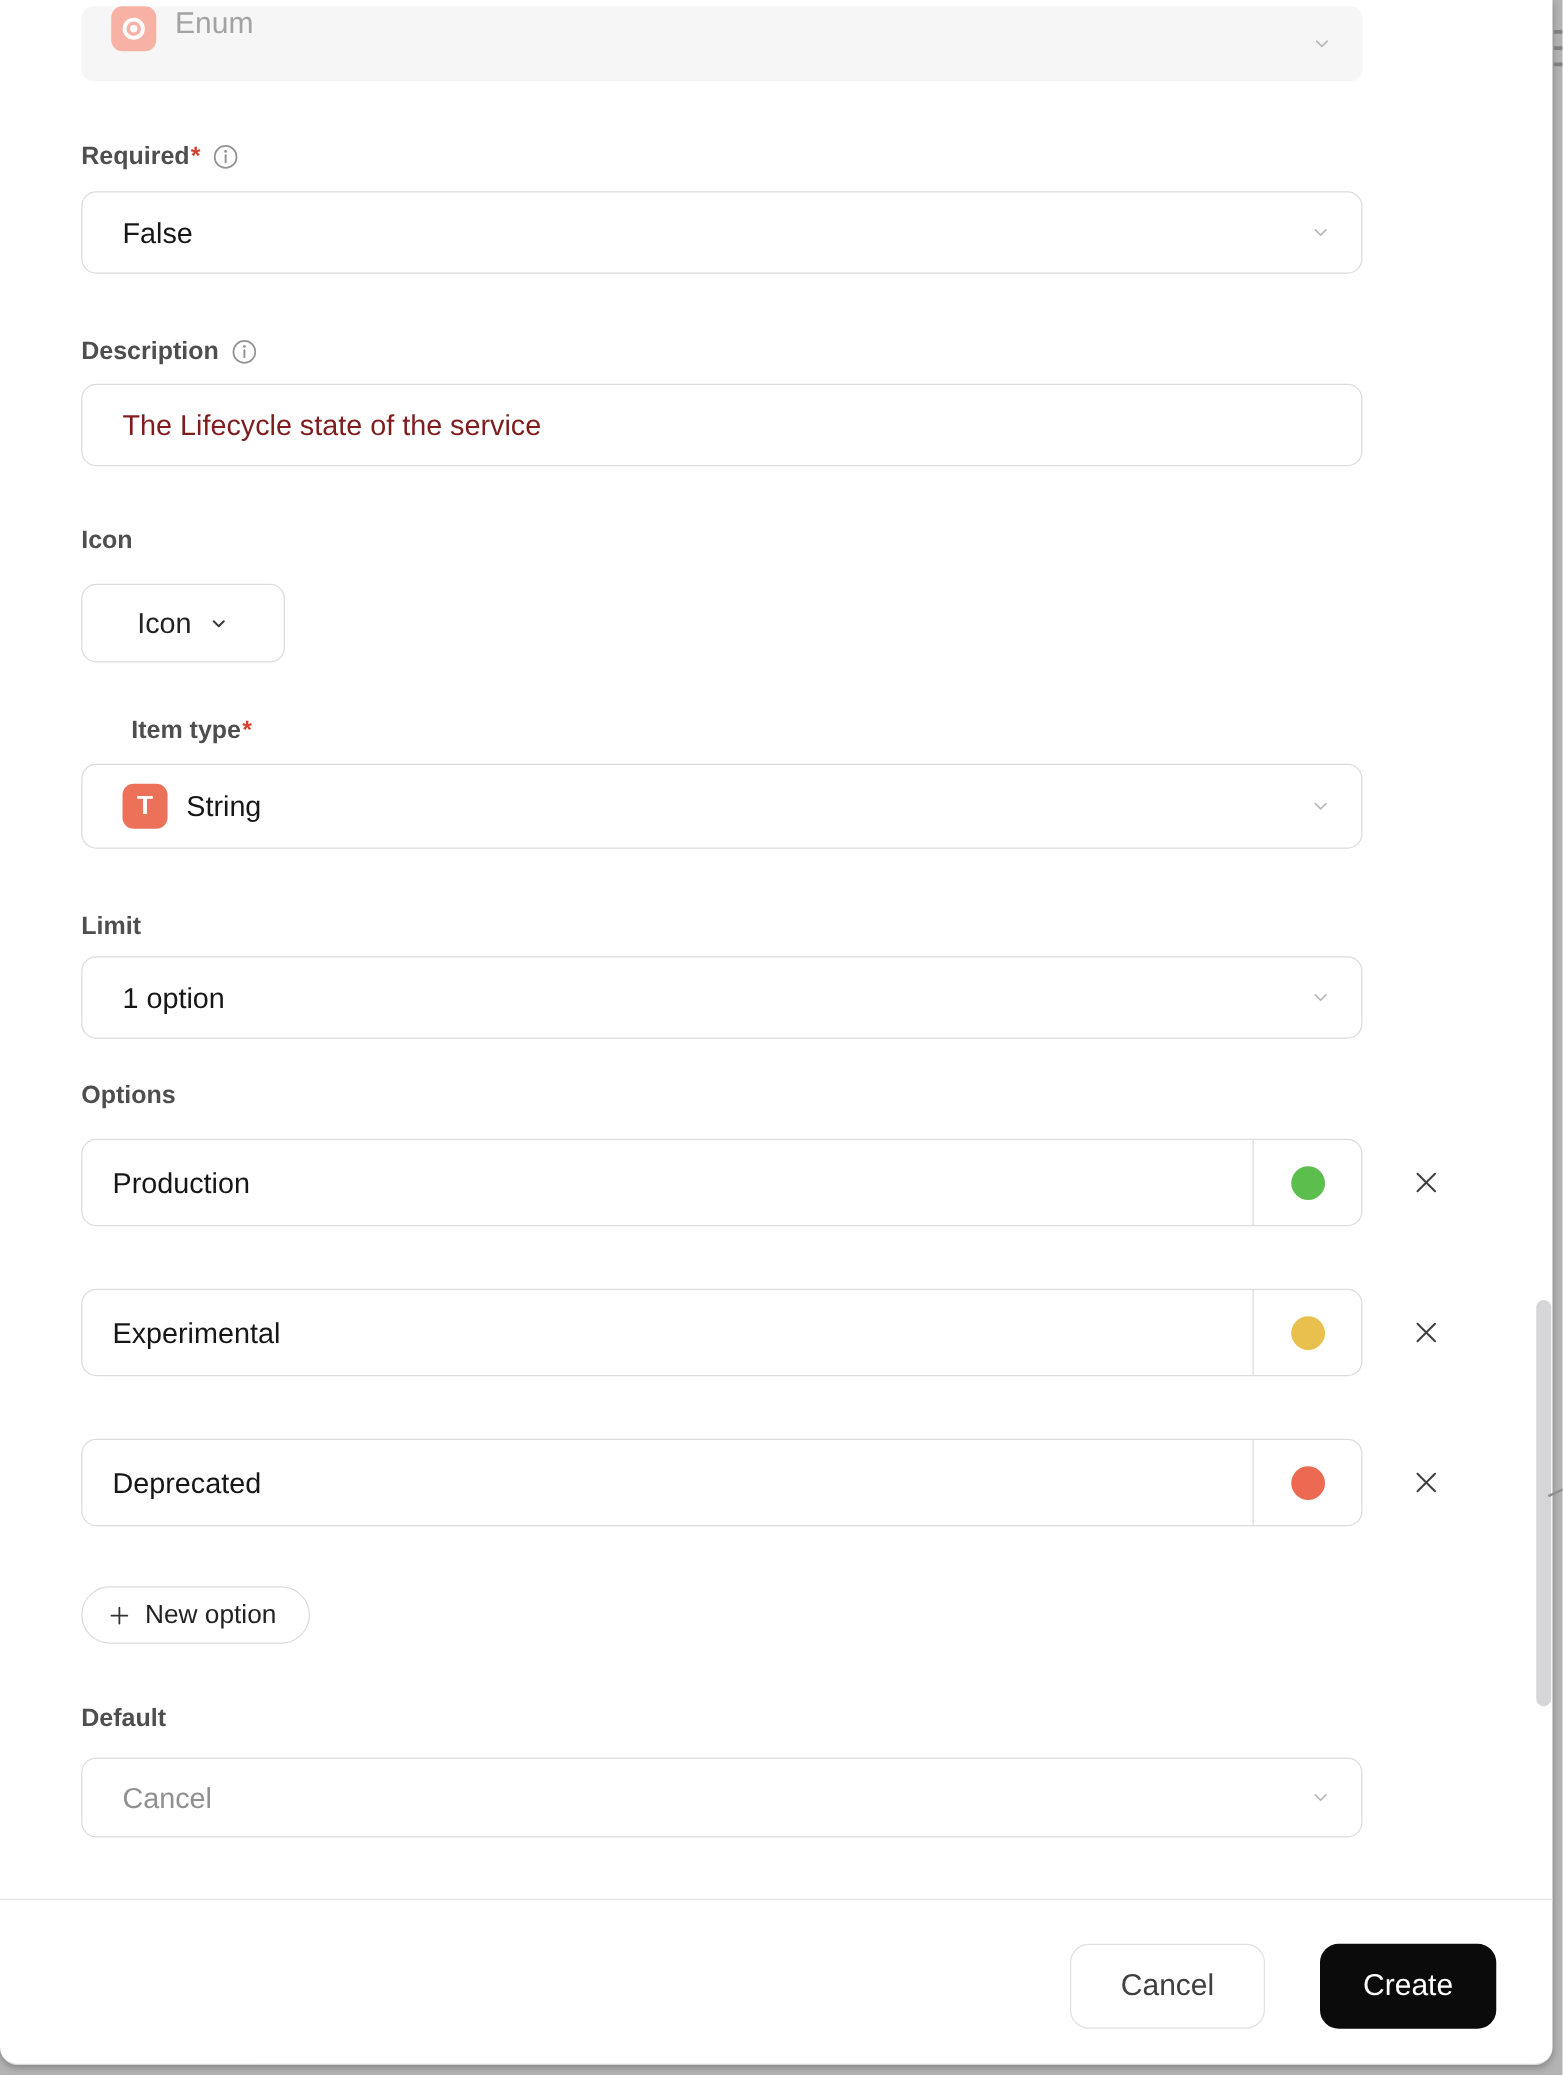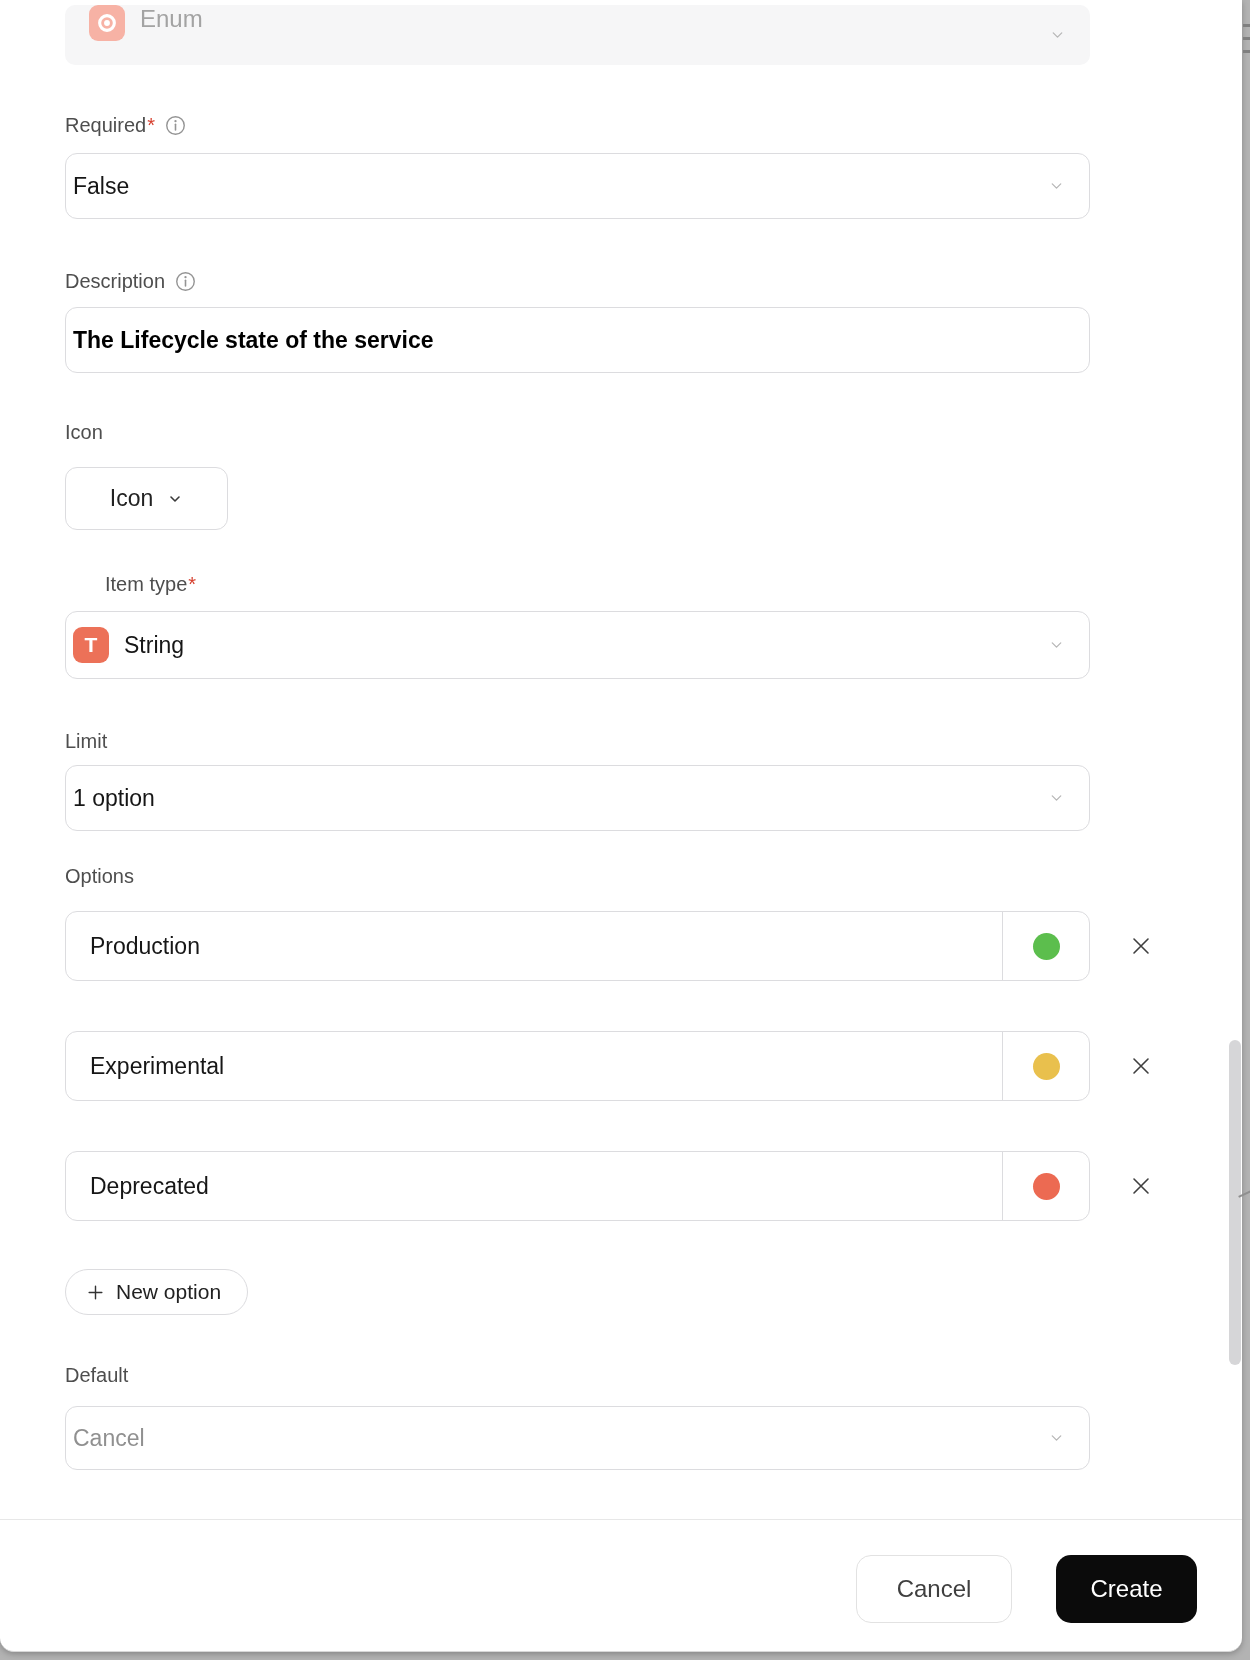--- a/index.html
+++ b/index.html
@@ -22,35 +22,36 @@
   
   .label-row {
     position: absolute;
     left: 65px;
     display: flex;
     align-items: center;
     gap: 10px;
     height: 26px;
     font-size: 20px;
     color: #4e4e4e;
+    font-weight: bold;
   }
   .asterisk { color: #d6402f; margin-left: 1px; }
   .info-icon { width: 21px; height: 21px; color: #949494; display: inline-flex; }
   .info-icon svg { width: 100%; height: 100%; }
   .select-field, .text-field {
     position: absolute;
     left: 65px;
     width: 1025px;
     height: 66px;
     background: #ffffff;
     border: 1px solid #dcdcdf;
     border-radius: 12px;
     display: flex;
     align-items: center;
-    padding: 0 7px;
+    padding: 0 32px;
     font-size: 23px;
     color: #161616;
   }
   .chevron {
     position: absolute;
     right: 24px;
     top: 50%;
     transform: translateY(-50%);
     width: 17px; height: 17px;
     color: #b7b7b7;
@@ -80,21 +81,21 @@
     color: #a3a3a3;
   }
   .enum-badge { background: #f7b2a5; }
   .t-badge { background: #ec7158; color: #ffffff; font-size: 21px; font-weight: bold; }
   .lbl-required { top: 112px; }
   .fld-required { top: 153px; }
   .lbl-description { top: 268px; }
   .fld-description { top: 307px; }
   .fld-description input {
     border: none; outline: none; width: 100%;
-    font-size: 23px; color: #000000; font-family: inherit; background: transparent; font-weight: bold;
+    font-size: 23px; color: #7f1d1d; font-family: inherit; background: transparent;
   }
   .lbl-icon { top: 419px; }
   .icon-button {
     position: absolute;
     left: 65px; top: 467px;
     width: 163px; height: 63px;
     border: 1px solid #dcdcdf;
     border-radius: 12px;
     background: #fff;
     display: flex;

